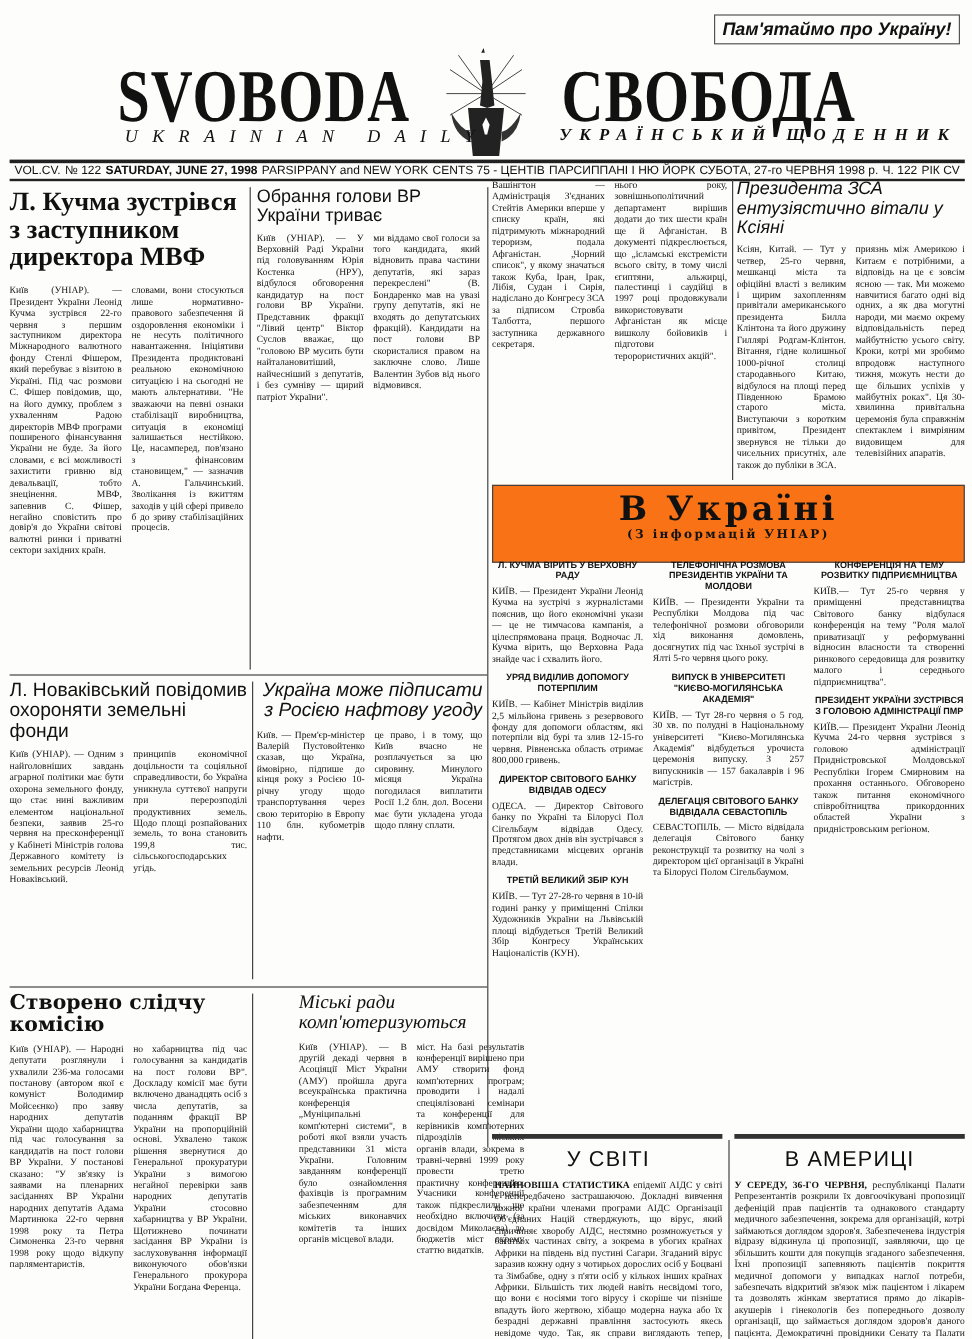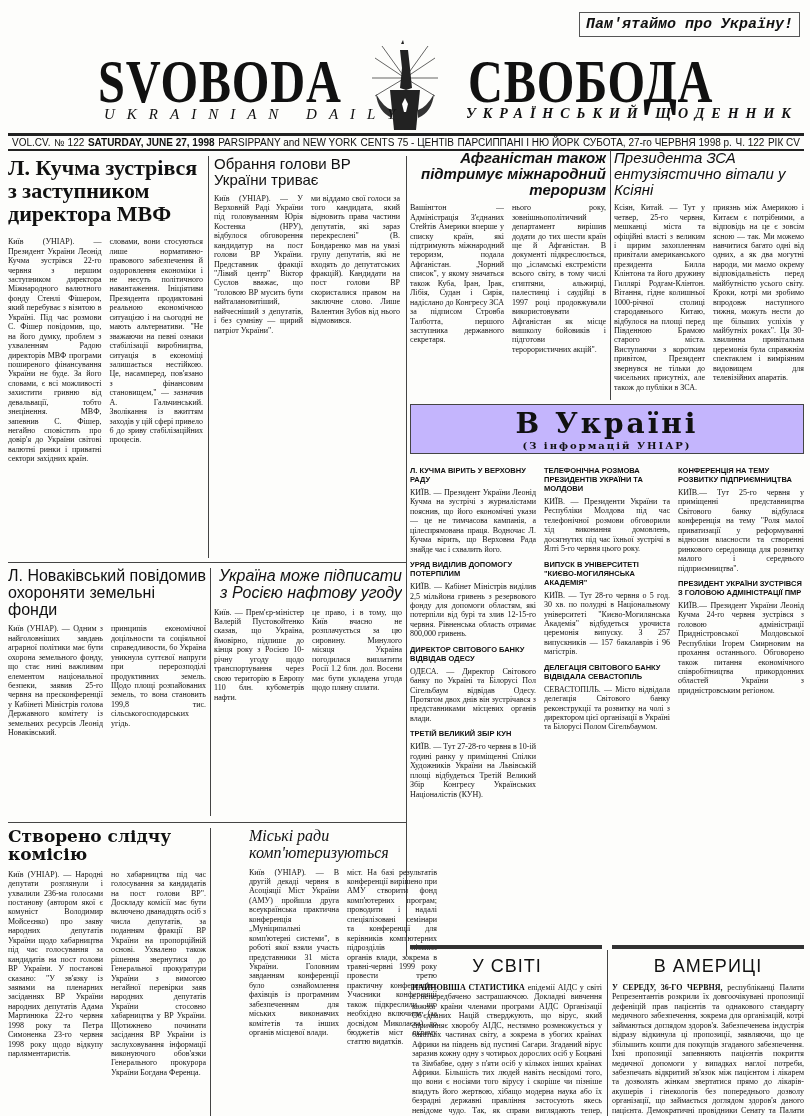--- a/index.html
+++ b/index.html
@@ -1,36 +1,36 @@
 <!DOCTYPE html>
 <html><head>
 <meta charset="utf-8">
 <style>
   * { box-sizing: border-box; margin: 0; padding: 0; }
   body { width: 810px; height: 1116px; background: #fdfdfb; color: #111; font-family: "Liberation Serif", serif; overflow: hidden; position: relative; }
   .page { position: absolute; left: 8px; top: 0; width: 796px; height: 1116px; }
-  .motto { position: absolute; right: 4px; top: 12px; border: 1px solid #555; padding: 3px 6px; font-style: italic; font-weight: bold; font-size: 15px; font-family: Liberation Mono, monospace; }
+  .motto { position: absolute; right: 4px; top: 12px; border: 1px solid #555; padding: 3px 6px; font-style: italic; font-weight: bold; font-size: 15px; font-family: Liberation Sans, sans-serif; }
   .mast { position: absolute; top: 38px; left: 0; width: 796px; height: 90px; }
   .mast .lat { position: absolute; left: 90px; top: 8px; font-size: 62px; font-weight: bold; letter-spacing: 1px; transform: scaleX(0.78); transform-origin: left; font-family: "Liberation Serif", serif; }
   .mast .cyr { position: absolute; left: 460px; top: 8px; font-size: 62px; font-weight: bold; letter-spacing: 1px; transform: scaleX(0.78); transform-origin: left; font-family: "Liberation Serif", serif; }
   .mast .sub-lat { position: absolute; left: 96px; top: 68px; font-style: italic; font-size: 15px; letter-spacing: 12px; }
   .mast .sub-cyr { position: absolute; left: 458px; top: 68px; font-style: italic; font-weight: bold; font-size: 14px; letter-spacing: 7px; }
   .emblem { position: absolute; left: 362px; top: 0; width: 70px; height: 96px; }
   .dateline { position: absolute; top: 133px; left: 0; width: 796px; height: 18px; border-top: 3px solid #222; border-bottom: 2px solid #222; display: flex; justify-content: space-between; align-items: center; font-family: "Liberation Sans", sans-serif; font-size: 10px; padding: 2px 4px; }
   .art { position: absolute; overflow: hidden; }
   .hl { font-weight: bold; line-height: 1.05; }
   .cols { display: flex; gap: 8px; }
   .col { flex: 1; font-size: 8px; line-height: 1.18; text-align: justify; }
   .vr { position: absolute; width: 1px; background: #444; }
   .hr { position: absolute; height: 1px; background: #444; }
   .sans { font-family: "Liberation Sans", sans-serif; }
-  .bn { position: absolute; left: 402px; top: 404px; width: 394px; height: 50px; border: 1px solid #444; background: #c4b5fd; text-align: center; }
+  .bn { position: absolute; left: 402px; top: 404px; width: 394px; height: 65px; border: 1px solid #444; background: #f97316; text-align: center; }
   .bn .t { font-size: 28px; font-weight: bold; letter-spacing: 3px; font-family: "DejaVu Serif", serif; margin-top: 2px; }
   .bn .s { font-size: 10px; font-weight: bold; letter-spacing: 2px; font-family: "DejaVu Serif", serif; }
-  .news-head { font-family: "Liberation Sans", sans-serif; font-weight: bold; font-size: 7.5px; margin: 6px 0 4px; }
+  .news-head { font-family: "Liberation Sans", sans-serif; font-weight: bold; font-size: 7.5px; margin: 6px 0 4px; text-align: center; }
   .sec-title { font-family: "Liberation Sans", sans-serif; font-size: 18px; text-align: center; letter-spacing: 1px; }
   .thick { position: absolute; height: 4px; background: #333; }
 </style>
 </head>
 <body>
 
 <div class="page">
 
   <div class="motto">Пам'ятаймо про Україну!</div>
 
@@ -82,21 +82,20 @@
   <div class="art" style="left:206px;top:156px;width:186px;height:402px;">
     <div class="hl" style="font-size:15px;font-weight:normal;margin-bottom:6px;font-family:'Liberation Sans',sans-serif;">Обрання голови ВР України триває</div>
     <div class="cols">
       <div class="col">Київ (УНІАР). — У Верховній Раді України під головуванням Юрія Костенка (НРУ), відбулося обговорення кандидатур на пост голови ВР України. Представник фракції "Лівий центр" Віктор Суслов вважає, що "головою ВР мусить бути найталановитіший, найчесніший з депутатів, і без сумніву — щирий патріот України".</div>
       <div class="col">ми віддамо свої голоси за того кандидата, який відновить права частини депутатів, які зараз перекреслені" (В. Бондаренко мав на увазі групу депутатів, які не входять до депутатських фракцій). Кандидати на пост голови ВР скористалися правом на заключне слово. Лише Валентин Зубов від нього відмовився.</div>
     </div>
   </div>
   <div class="vr" style="left:398px;top:156px;height:800px;"></div>
 
   <div class="art" style="left:402px;top:150px;width:196px;height:250px;">
-    <div class="hl sans" style="font-size:15px;font-style:italic;text-align:right;margin-bottom:6px;">Афганістан також підтримує міжнародний тероризм</div>
     <div class="cols">
       <div class="col">Вашінгтон — Адміністрація З'єднаних Стейтів Америки вперше у списку країн, які підтримують міжнародний тероризм, подала Афганістан. „Чорний список", у якому значаться також Куба, Іран, Ірак, Лібія, Судан і Сирія, надіслано до Конгресу ЗСА за підписом Стровба Талботта, першого заступника державного секретаря.</div>
       <div class="col">нього року, зовнішньополітичний департамент вирішив додати до тих шести країн ще й Афганістан. В документі підкреслюється, що „ісламські екстремісти всього світу, в тому числі єгиптяни, альжирці, палестинці і саудійці в 1997 році продовжували використовувати Афганістан як місце вишколу бойовиків і підготови теророристичних акцій".</div>
     </div>
   </div>
   <div class="vr" style="left:602px;top:150px;height:250px;"></div>
 
   <div class="art" style="left:606px;top:150px;width:190px;height:250px;">
     <div class="hl sans" style="font-size:15px;font-style:italic;font-weight:normal;margin-bottom:6px;">Президента ЗСА ентузіястично вітали у Ксіяні</div>
     <div class="cols">

